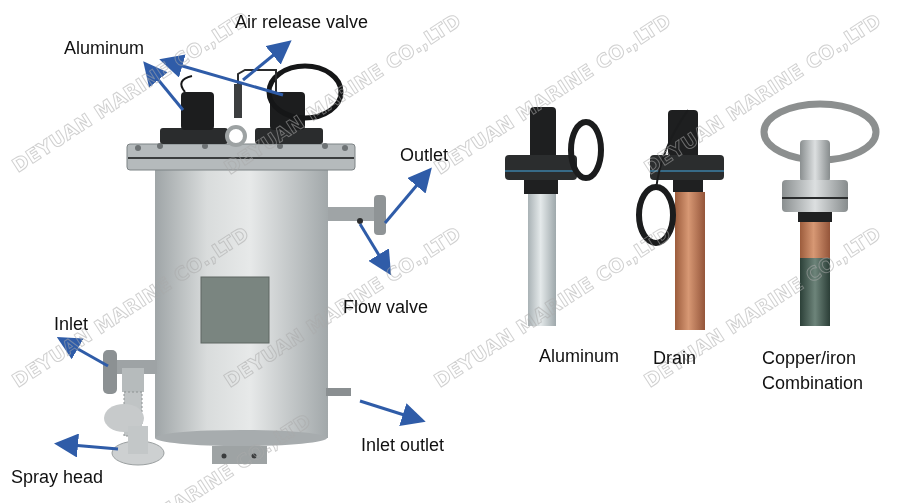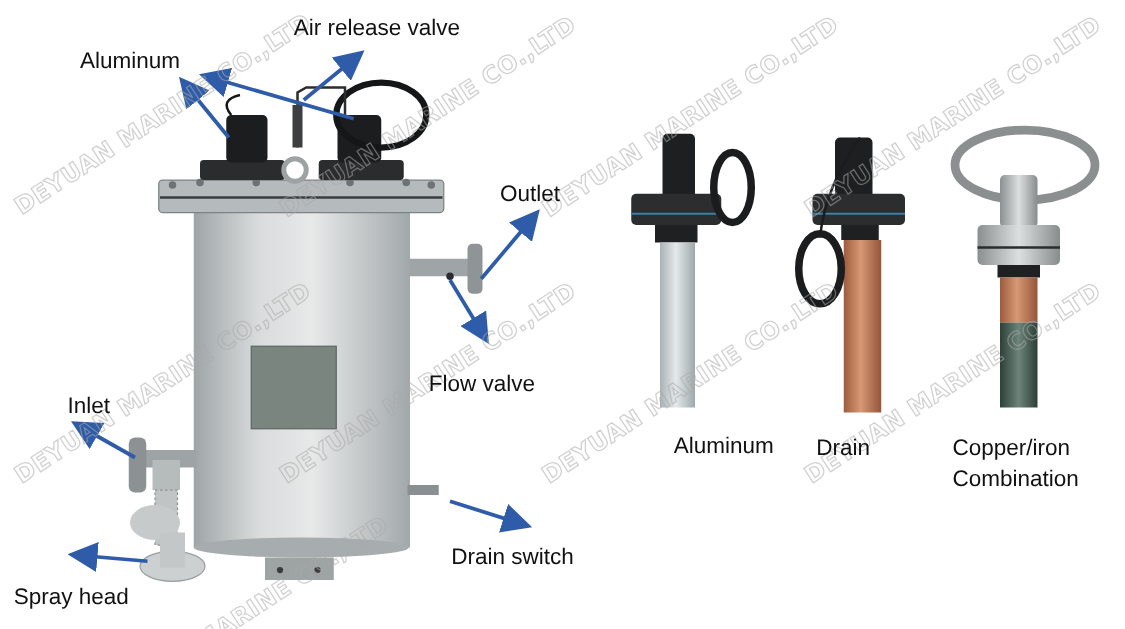--- a/index.html
+++ b/index.html
@@ -146,20 +146,20 @@
   <div class="wm" style="left:220px; top:373px;">DEYUAN MARINE CO.,LTD</div>
   <div class="wm" style="left:430px; top:373px;">DEYUAN MARINE CO.,LTD</div>
   <div class="wm" style="left:640px; top:373px;">DEYUAN MARINE CO.,LTD</div>
   <div class="wm" style="left:70px; top:560px;">DEYUAN MARINE CO.,LTD</div>
 
   <div class="label" style="left:235px; top:12px;">Air release valve</div>
   <div class="label" style="left:64px; top:38px;">Aluminum</div>
   <div class="label" style="left:400px; top:145px;">Outlet</div>
   <div class="label" style="left:343px; top:297px;">Flow valve</div>
   <div class="label" style="left:14px; top:314px;margin-left:40px;">Inlet</div>
-  <div class="label" style="left:361px; top:435px;">Drain switch</div>
+  <div class="label" style="left:361px; top:435px;">Inlet outlet</div>
   <div class="label" style="left:11px; top:467px;">Spray head</div>
 
   <div class="label" style="left:539px; top:346px;">Aluminum</div>
   <div class="label" style="left:653px; top:348px;">Drain</div>
   <div class="label" style="left:762px; top:348px;">Copper/iron</div>
   <div class="label" style="left:762px; top:373px;">Combination</div>
 </div>
 
 </body></html>

